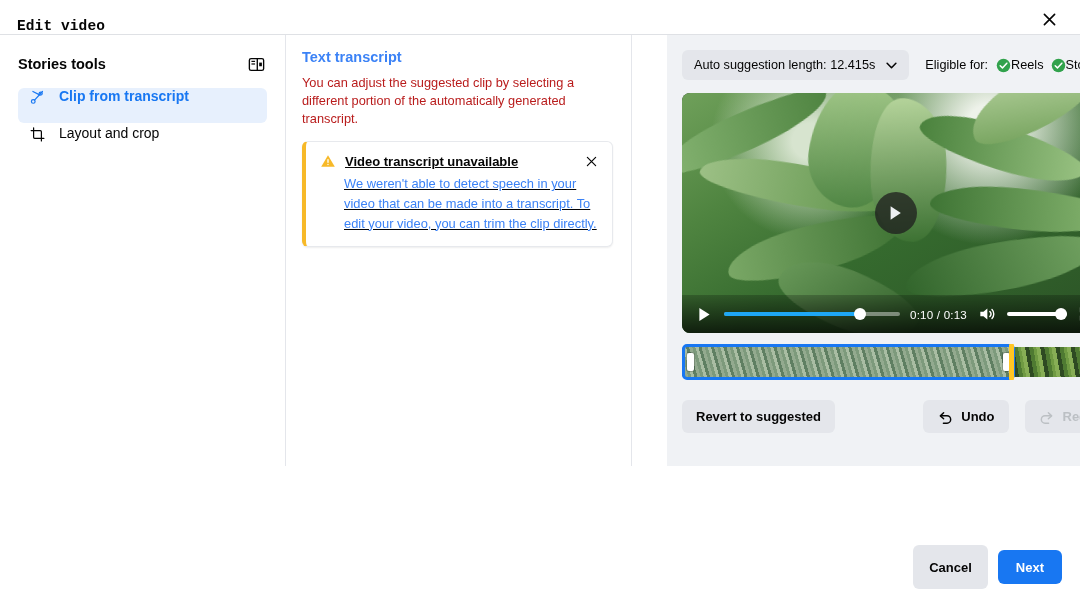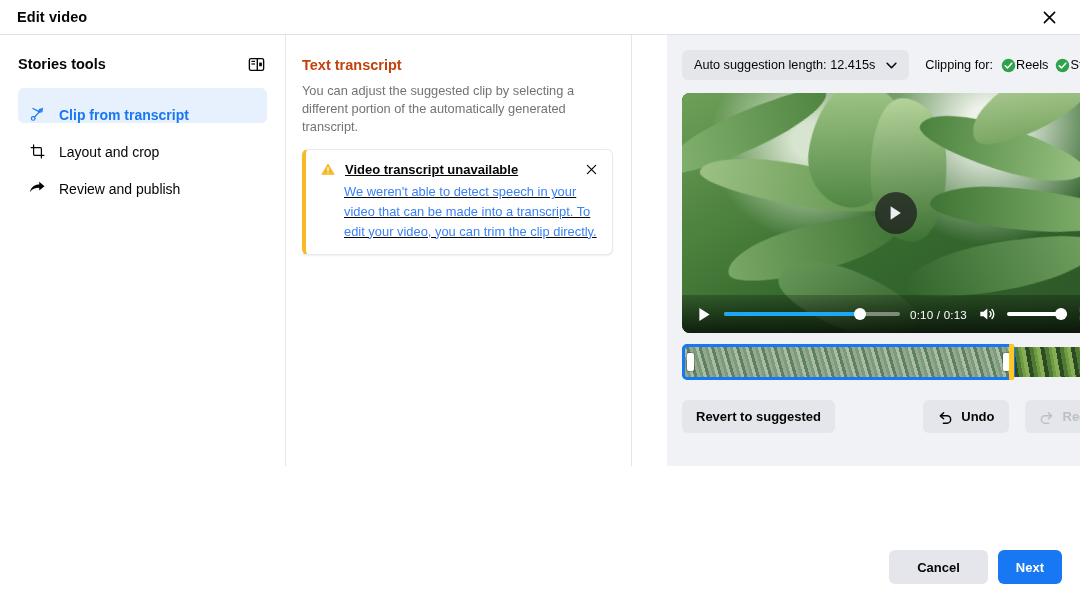--- a/index.html
+++ b/index.html
@@ -8,24 +8,25 @@
     background: #ffffff;
     font-family: "Liberation Sans", sans-serif;
     color: #050505;
     overflow: hidden;
   }
   .dialog { position: relative; width: 1080px; height: 598px; background: #fff; }
 
   
   .header {
     position: absolute; top: 0; left: 0; width: 1080px; height: 35px;
-    display: flex; align-items: center; justify-content: space-between;
+    display: flex; align-items: flex-end; justify-content: space-between;
     padding: 0 16px 0 17px;
     border-bottom: 1px solid #dfe1e5;
     background: #fff;
+    font-family: Liberation Mono, monospace;
   }
   .header-title { font-size: 14.5px; font-weight: bold; letter-spacing: .1px; color: #050505; }
   .close-btn {
     width: 30px; height: 30px; border-radius: 50%;
     display: flex; align-items: center; justify-content: center;
     cursor: pointer; background: transparent;
   }
 
   
   .body { position: absolute; top: 35px; left: 0; width: 1080px; height: 563px; }
@@ -37,37 +38,37 @@
     padding: 14px 18px 0 18px;
     background: #fff;
   }
   .sidebar-head {
     display: flex; align-items: center; justify-content: space-between;
     height: 30px; margin-bottom: 9px;
   }
   .sidebar-head-title { font-size: 14.5px; font-weight: bold; color: #050505; }
   .panel-icon { width: 22px; height: 22px; display: flex; align-items: center; justify-content: center; cursor: pointer; }
   .nav-item {
-    display: flex; align-items: flex-end; gap: 13px;
+    display: flex; align-items: flex-start; gap: 13px;
     height: 35px; padding: 0 10px; border-radius: 6px;
     cursor: pointer; margin-bottom: 2px;
     font-size: 14px; color: #050505;
   }
   .nav-item.active { background: #e7f0fd; color: #1877f2; font-weight: bold; }
   .nav-icon { width: 18px; height: 18px; display: flex; align-items: center; justify-content: center; flex: 0 0 18px; }
 
   
   .transcript {
     position: absolute; top: 0; left: 287px; width: 345px; height: 431px;
     padding: 14px 18px 0 15px;
     border-right: 1px solid #e4e6eb;
     background: #fff;
   }
-  .transcript-title { font-size: 14.5px; font-weight: bold; margin-bottom: 9px; color: #c2410c; margin-top: 8px; }
-  .transcript-desc { font-size: 12.8px; line-height: 1.42; color: #737373; margin-bottom: 13px; }
+  .transcript-title { font-size: 14.5px; font-weight: bold; margin-bottom: 9px; color: #3b82f6; }
+  .transcript-desc { font-size: 12.8px; line-height: 1.42; color: #b91c1c; margin-bottom: 13px; }
   .alert {
     position: relative;
     border: 1px solid #e7e9ed; border-left: 4px solid #f7b928;
     border-radius: 6px; background: #fff;
     padding: 11px 12px 13px 14px;
     box-shadow: 0 1px 2px rgba(0,0,0,.07);
     text-decoration: underline;
   }
   .alert-head { display: flex; align-items: flex-start; gap: 9px; margin-bottom: 4px; }
   .alert-title { font-size: 13px; font-weight: bold; color: #050505; flex: 1; padding-top: 1px; }
@@ -161,21 +162,21 @@
   .btn.disabled { color: #bcc0c4; cursor: default; }
   .undo-redo { display: flex; gap: 16px; }
 
   
   .footer {
     position: absolute; left: 0; bottom: 0; width: 1080px; height: 62px;
     display: flex; align-items: center; justify-content: flex-end; gap: 10px;
     padding: 0 18px; background: #fff;
   }
   .btn-primary { background: #1877f2; color: #fff; padding: 0 18px; height: 34px; }
-  .btn-secondary { padding: 0 28px; height: 34px; }
+  .btn-secondary { padding: 0 16px; height: 44px; }
 </style>
 </head>
 <body>
 
 <div class="dialog">
 
   <div class="header">
     <div class="header-title">Edit video</div>
     <div class="close-btn">
       <svg width="17" height="17" viewBox="0 0 20 20">
@@ -215,28 +216,20 @@
       <div class="nav-item">
         <span class="nav-icon">
           <svg width="17" height="17" viewBox="0 0 24 24">
             <path d="M6.5 2.5 V16 a1.5 1.5 0 0 0 1.5 1.5 H21" stroke="#050505" stroke-width="1.7" fill="none" stroke-linecap="round"></path>
             <path d="M3 6.5 H16 a1.5 1.5 0 0 1 1.5 1.5 V21" stroke="#050505" stroke-width="1.7" fill="none" stroke-linecap="round"></path>
           </svg>
         </span>
         <span>Layout and crop</span>
       </div>
 
-      <div class="nav-item">
-        <span class="nav-icon">
-          <svg width="18" height="18" viewBox="0 0 24 24">
-            <path d="M2.5 17.5 C4.5 9.5 10.5 7.5 15 7.4 L15 3.6 L22 9.6 L15 15.4 L15 11.6 C9.5 11.6 5.5 13.2 2.5 17.5 Z" fill="#050505"></path>
-          </svg>
-        </span>
-        <span>Review and publish</span>
-      </div>
     </div>
 
     <div class="transcript">
       <div class="transcript-title">Text transcript</div>
       <div class="transcript-desc">You can adjust the suggested clip by selecting a different portion of the automatically generated transcript.</div>
 
       <div class="alert">
         <div class="alert-head">
           <span class="nav-icon" style="width:16px;height:16px;flex:0 0 16px;">
             <svg width="16" height="16" viewBox="0 0 24 24">
@@ -260,21 +253,21 @@
 
       <div class="preview-topbar">
         <div class="chip">
           <span>Auto suggestion length: 12.415s</span>
           <svg width="11" height="7" viewBox="0 0 12 8">
             <path d="M1 1.5 L6 6.5 L11 1.5" stroke="#050505" stroke-width="1.8" fill="none" stroke-linecap="round" stroke-linejoin="round"></path>
           </svg>
         </div>
 
         <div class="eligible">
-          <span class="eligible-label">Clipping for:</span>
+          <span class="eligible-label">Eligible for:</span>
           <span class="elig-item">
             <svg class="check" viewBox="0 0 20 20">
               <circle cx="10" cy="10" r="9" fill="#31a24c"></circle>
               <path d="M5.6 10.3 L8.6 13.2 L14.4 6.9" stroke="#fff" stroke-width="2" fill="none" stroke-linecap="round" stroke-linejoin="round"></path>
             </svg>
             <span>Reels</span>
           </span>
           <span class="elig-item">
             <svg class="check" viewBox="0 0 20 20">
               <circle cx="10" cy="10" r="9" fill="#31a24c"></circle>

